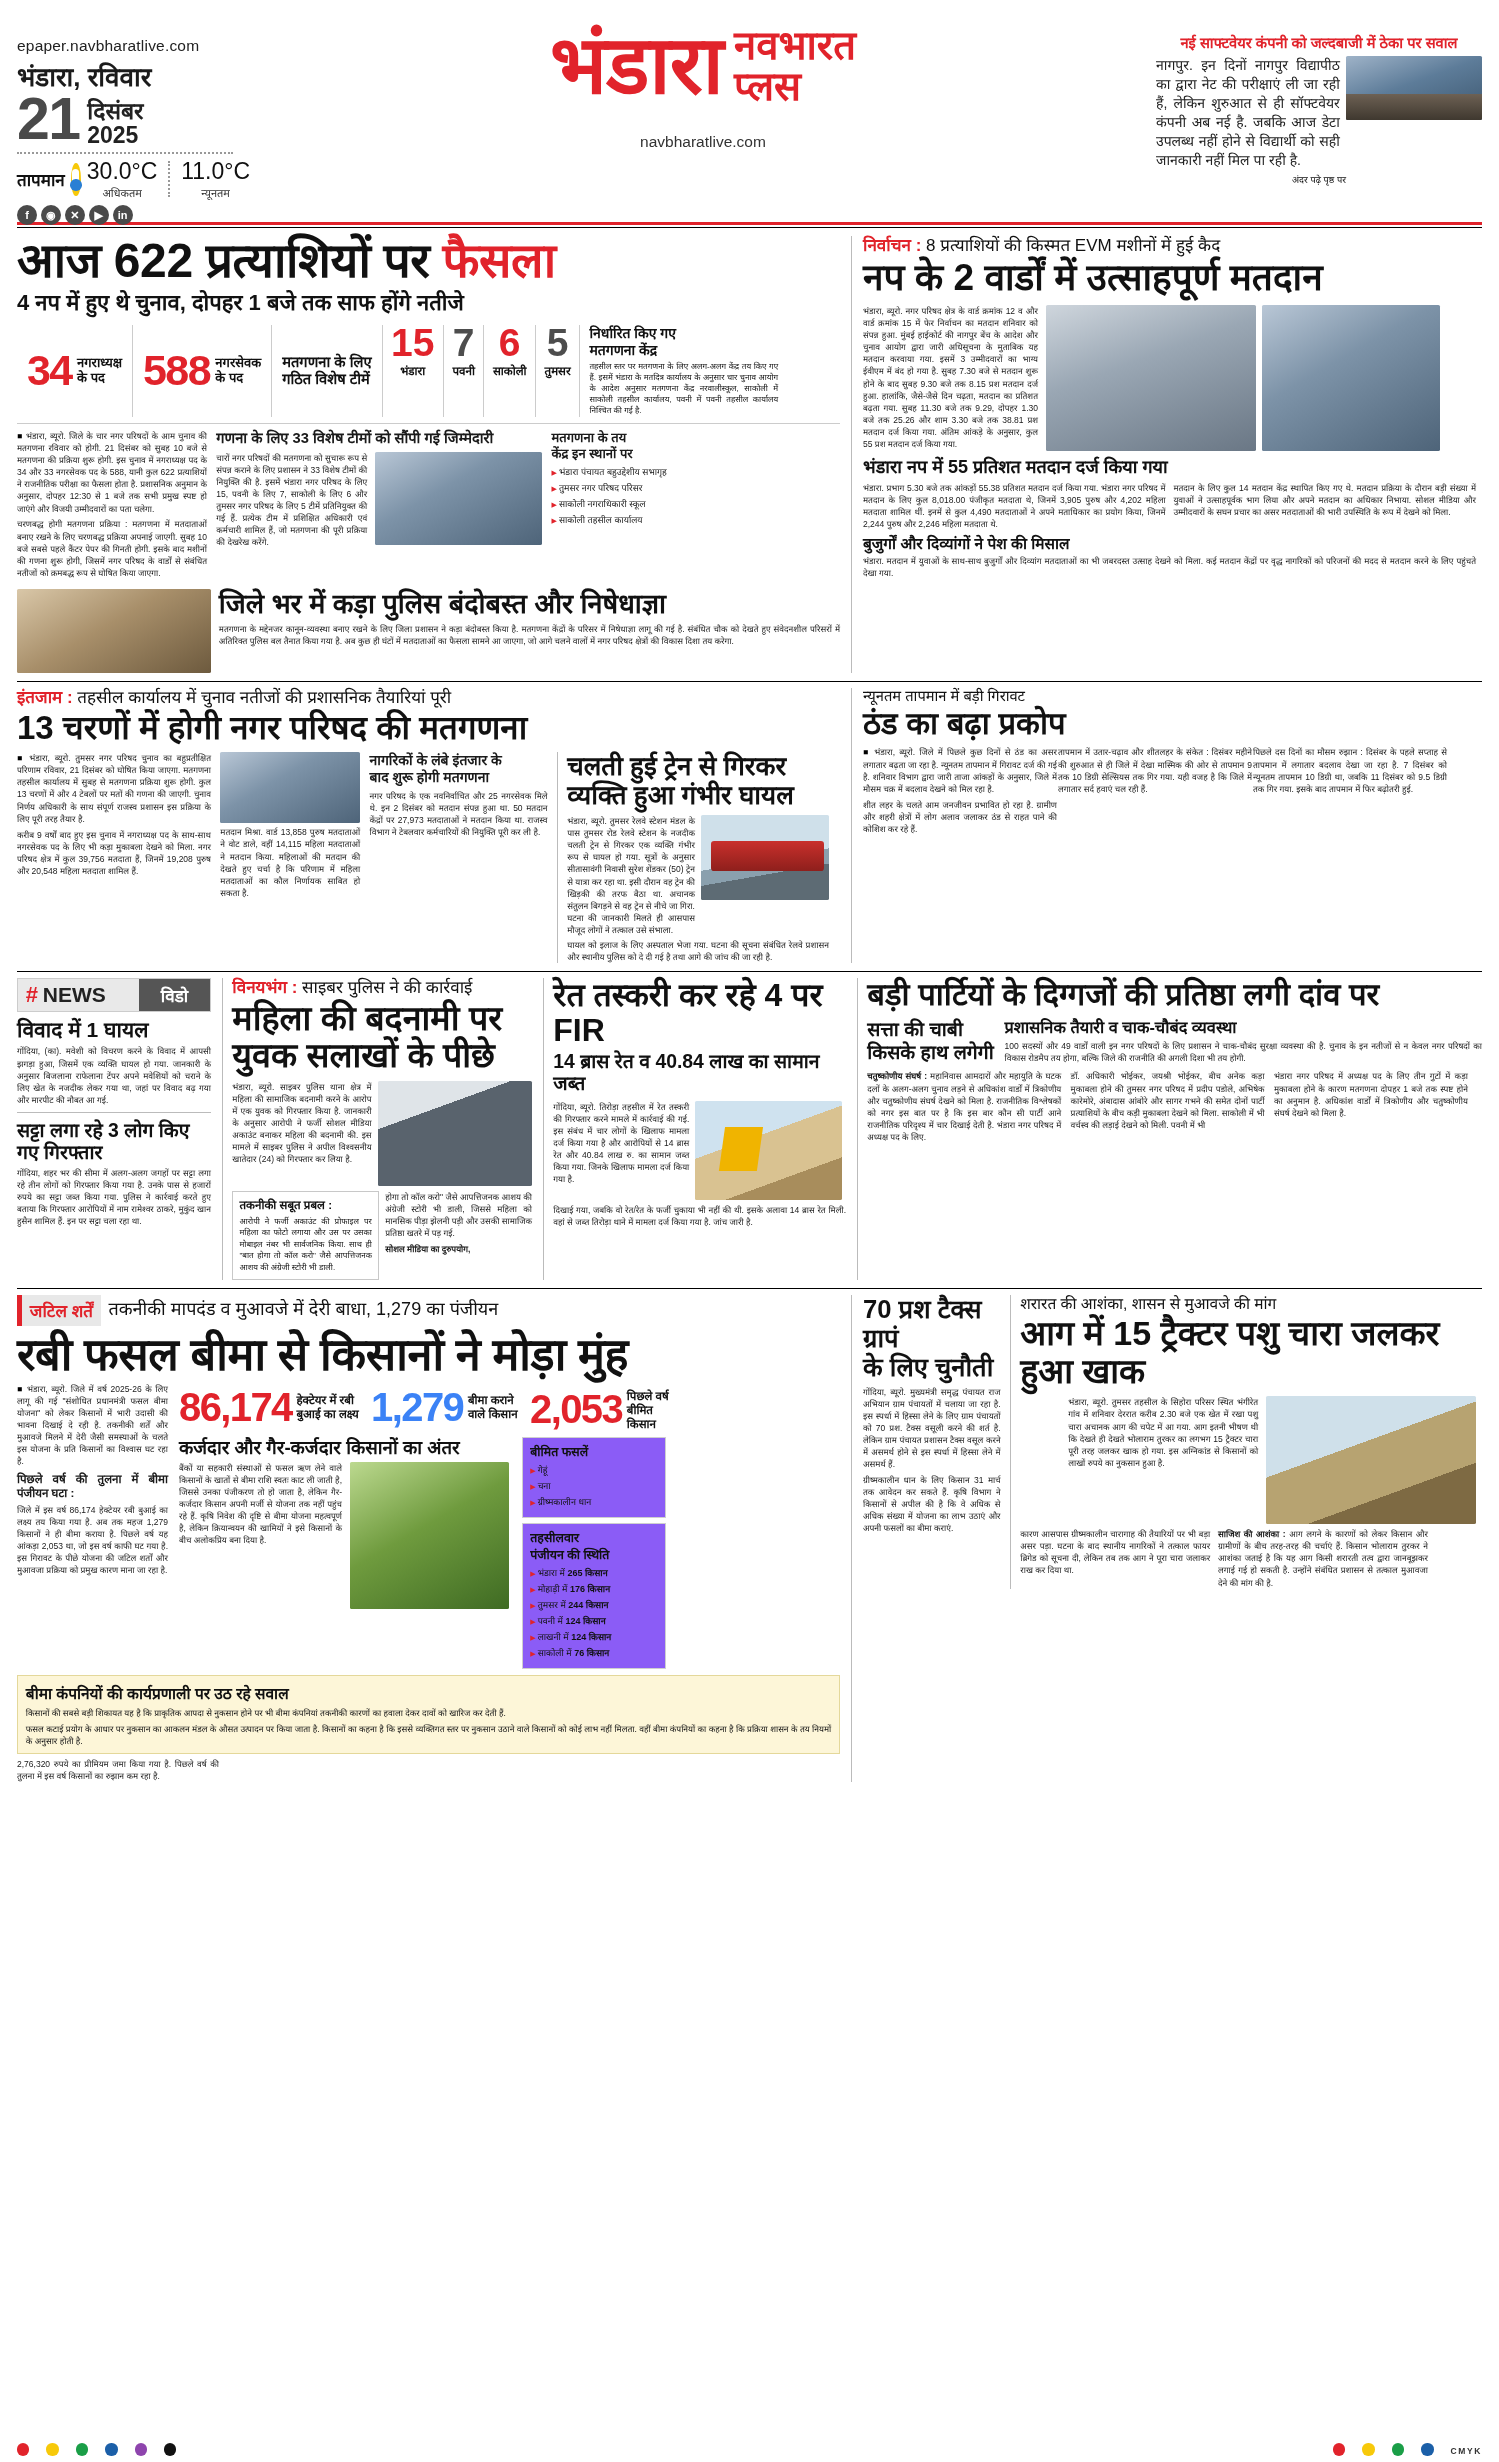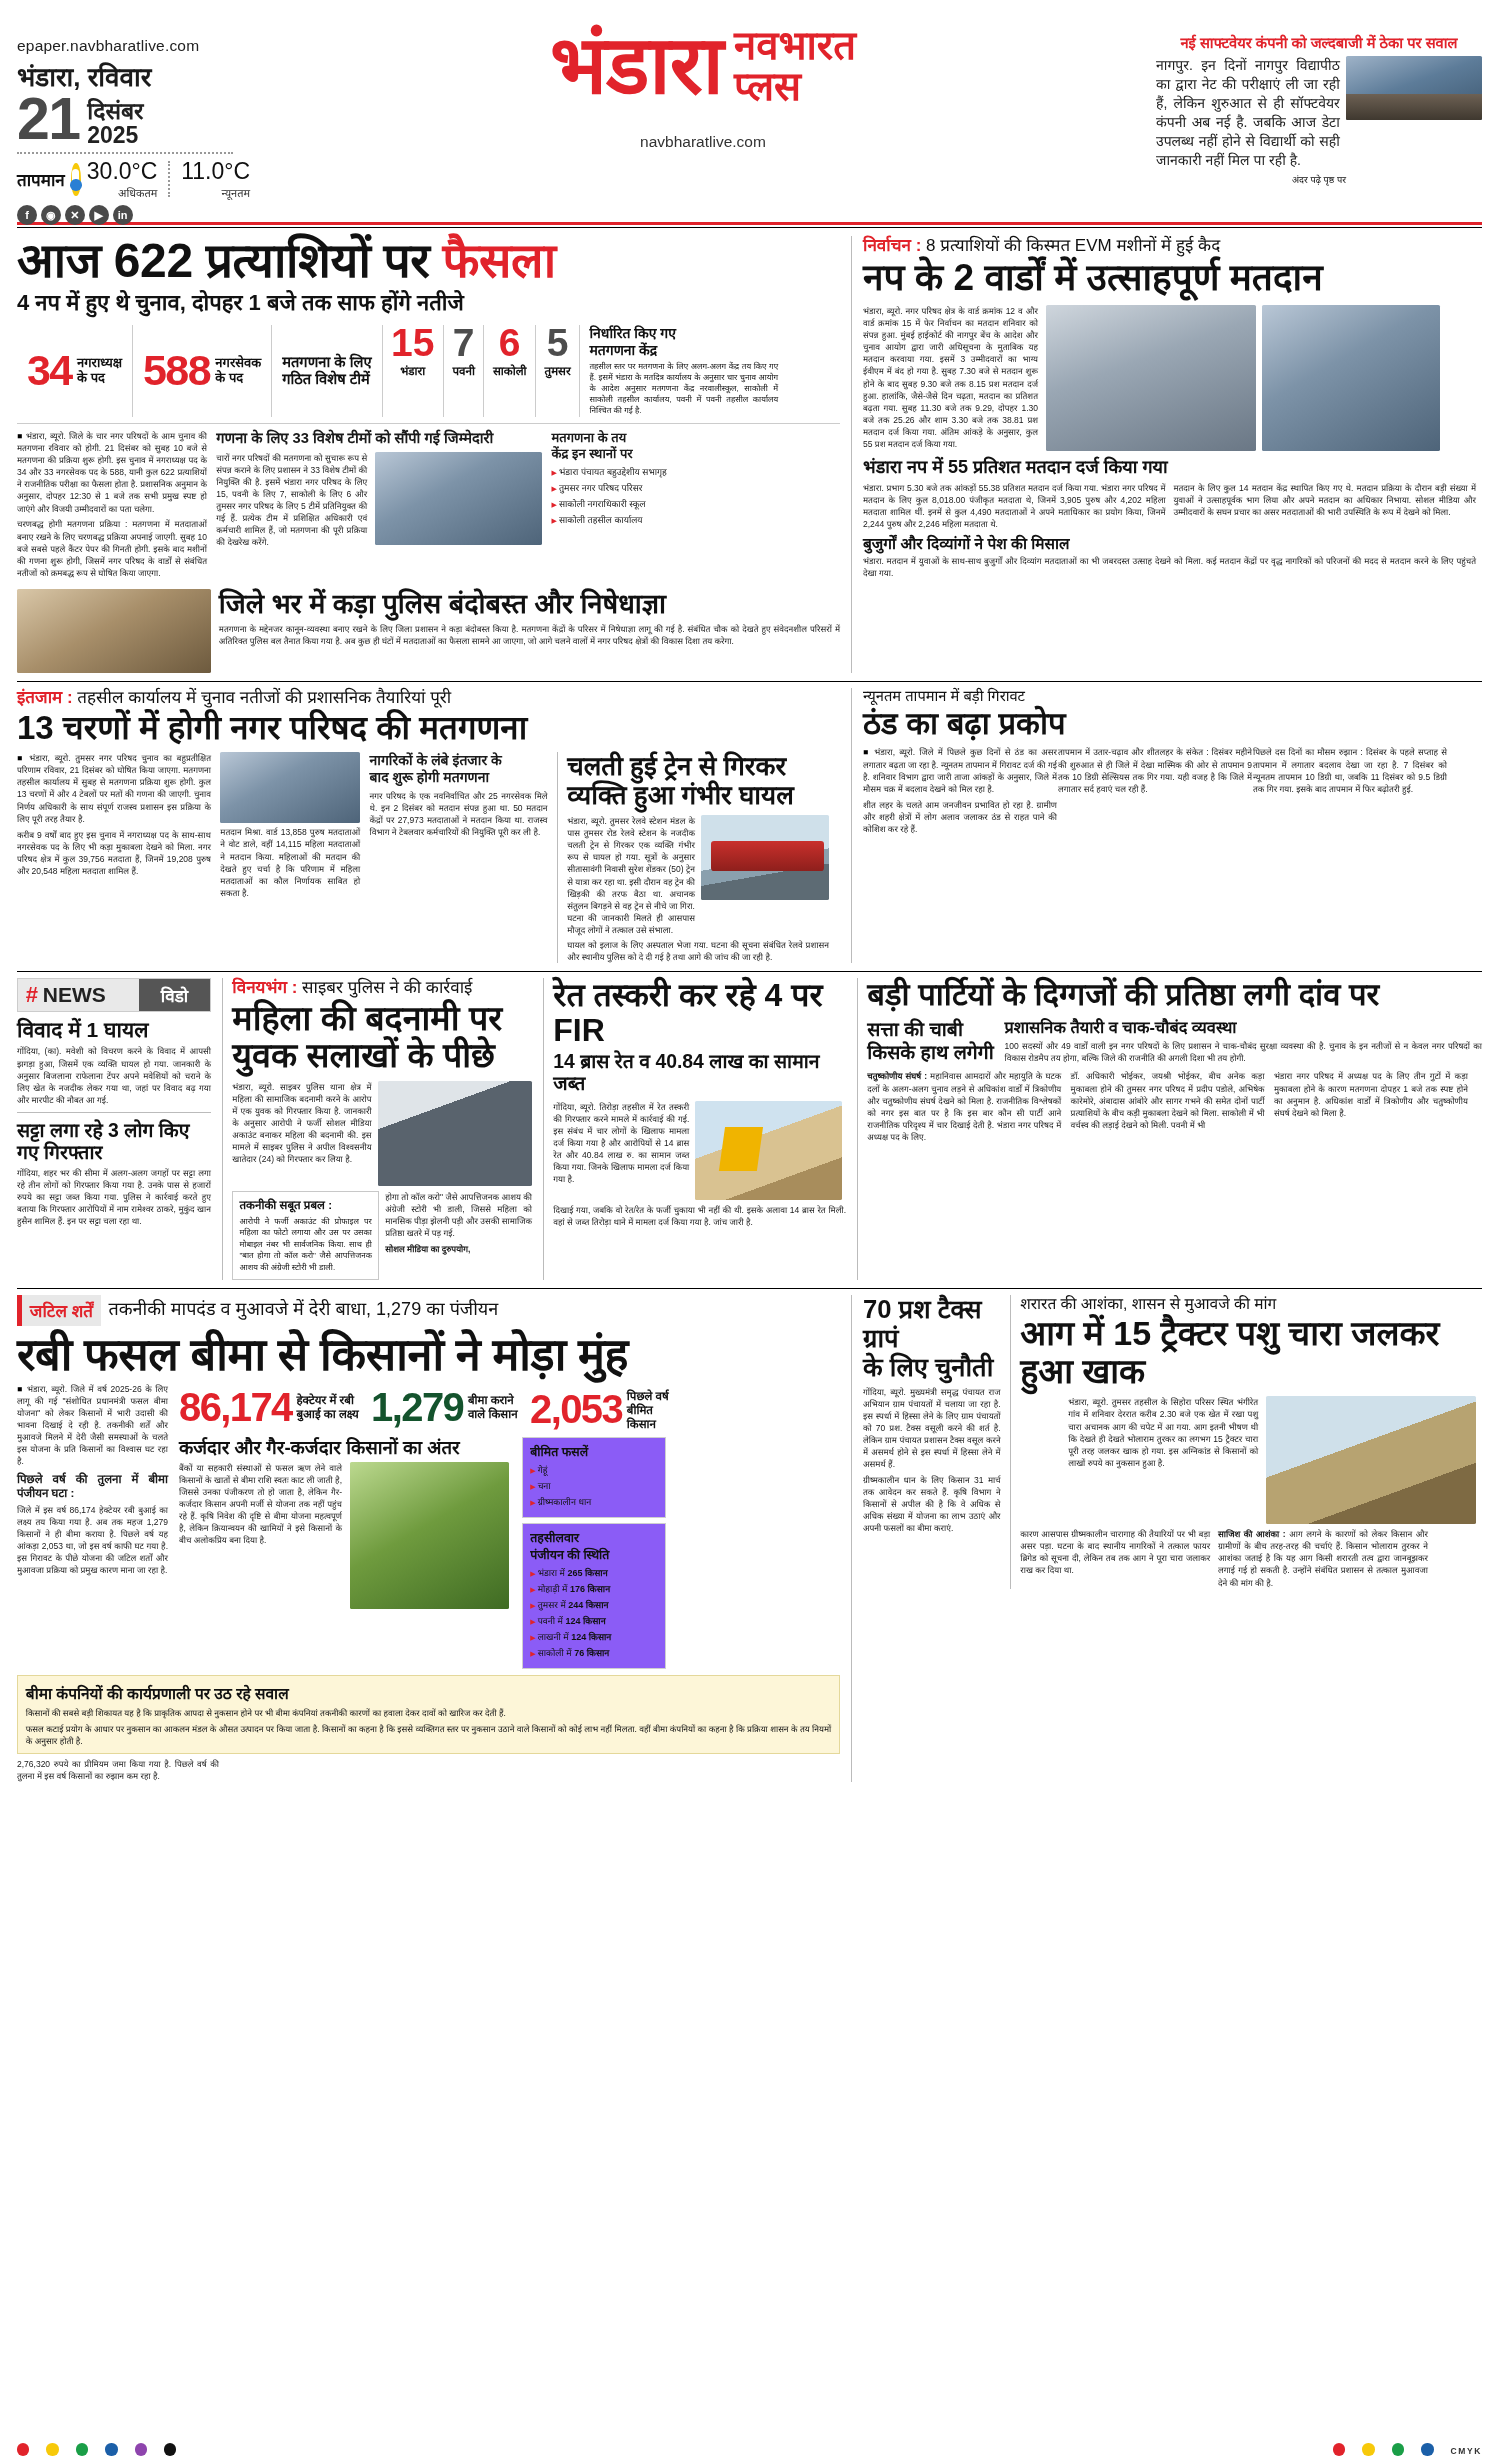--- a/index.html
+++ b/index.html
@@ -22,21 +22,21 @@
   .date-num { font-size:59px; font-weight:bold; color:#4a4a4a; line-height:.95; letter-spacing:-1.6px;}
   .date-mon { font-size:23px; font-weight:bold; color:#222; line-height:1.05;}
   .date-yr { font-size:23px; font-weight:bold; color:#222; line-height:1.05;}
   .dotline { border-top:2.3px dotted #999; margin:4.7px 0 4.7px 0; width:216px;}
   .temp-row { display:flex; align-items:center; gap:6.2px; }
   .temp-label { font-size:17px; font-weight:bold; }
   .temp-badge { width:33px;height:33px;border-radius:50%;background:#f7c90a;display:flex;align-items:center;justify-content:center;}
   .thermo { width:7px;height:20px;background:#fff;border-radius:3.9px;position:relative; }
   .thermo:after{content:"";position:absolute;bottom:-1.6px;left:-2.3px;width:11.6px;height:11.6px;border-radius:50%;background:#2a7fd4;}
   .temp-val { font-size:23px; font-weight:500; }
-  .temp-sub { font-size:11px; text-align:right; color:#333; }
+  .temp-sub { font-size:11px; text-align:center; color:#333; }
   .temp-sep { border-left:2.3px dotted #999; height:36px; margin:0 4.7px;}
   .social { display:flex; gap:3.9px; margin-top:4.7px;}
   .sicon { width:20px;height:20px;border-radius:50%;background:#4a4a4a;color:#fff;font-size:11px;display:flex;align-items:center;justify-content:center;font-weight:bold;}
 
   .mast-center { flex:1; text-align:center; padding-top:11px;}
   .logo-wrap { display:flex; align-items:center; justify-content:center; gap:11px;}
   .logo-bhandara { font-size:81px; font-weight:bold; color:#e1232b; line-height:1; letter-spacing:-0.8px;}
   .logo-nb { text-align:left; }
   .logo-nb .l1 { font-size:40px; font-weight:bold; color:#e1232b; line-height:1.02;}
   .logo-nb .l2 { font-size:40px; font-weight:bold; color:#e1232b; line-height:1.02;}
@@ -117,21 +117,21 @@
   .inbox h5 { font-size:11.6px; font-weight:bold; margin-bottom:3.9px; line-height:1.2;}
   .inbox p { font-size:8.1px; line-height:1.42; text-align:justify;}
 
   .yellowbox { background:#fdf6d8; border:0.8px solid #e4d89a; padding:6.2px 7.8px; }
   .yellowbox h4 { font-size:15.5px; font-weight:bold; margin-bottom:3.1px;}
   .yellowbox p { font-size:8.5px; line-height:1.45; text-align:justify;}
 
   .stat3 { display:flex; gap:12.4px; align-items:flex-start; margin-top:6.2px;}
   .s3 { display:flex; align-items:center; gap:4.7px;}
   .s3 .n { font-size:40px; font-weight:bold; letter-spacing:-1.6px; line-height:.92;}
-  .s3 .n.red{color:#e1232b;} .s3 .n.gray{color:#14532d;}
+  .s3 .n.red{color:#e1232b;} .s3 .n.gray{color:#3b82f6;}
   .s3 .t { font-size:11.6px; font-weight:bold; line-height:1.2;}
 
   .divider-h { border-top:1.6px solid #000; margin:7.8px 0 6.2px 0;}
   .divider-thin { border-top:0.8px solid #bbb; margin:6.2px 0;}
 
   .footer-dots { position:absolute; bottom:6.2px; left:0; width:1499px; display:flex; justify-content:space-between; padding:0 17px;}
   .dotgrp { display:flex; gap:17px;align-items:flex-end;}
   .dot { width:12.4px;height:12.4px;border-radius:50%;}
   .cmyk { font-size:8.5px; font-weight:bold; color:#333; letter-spacing:1.6px;}
 

